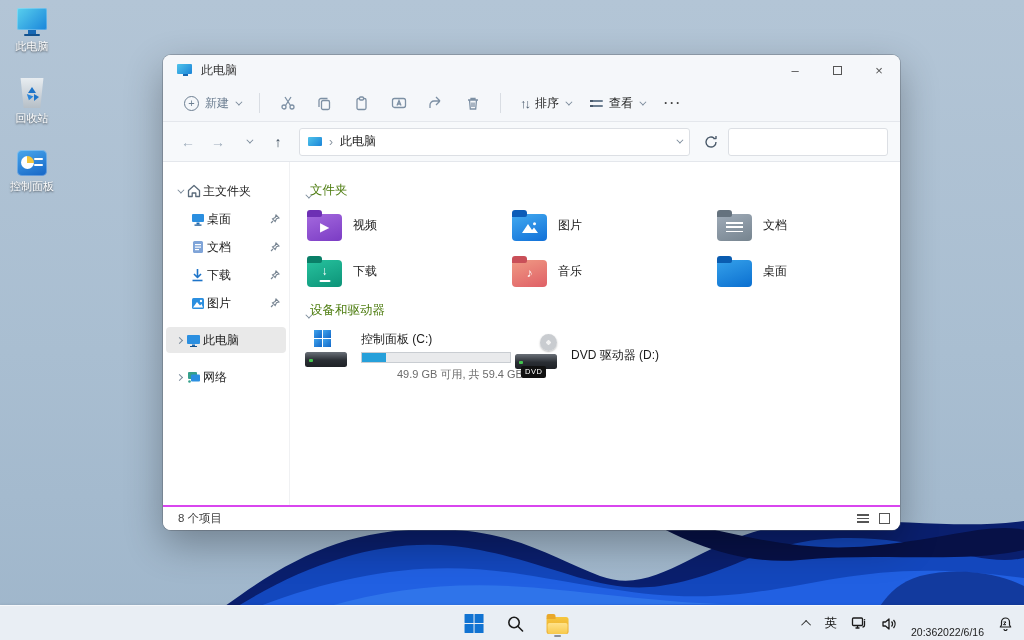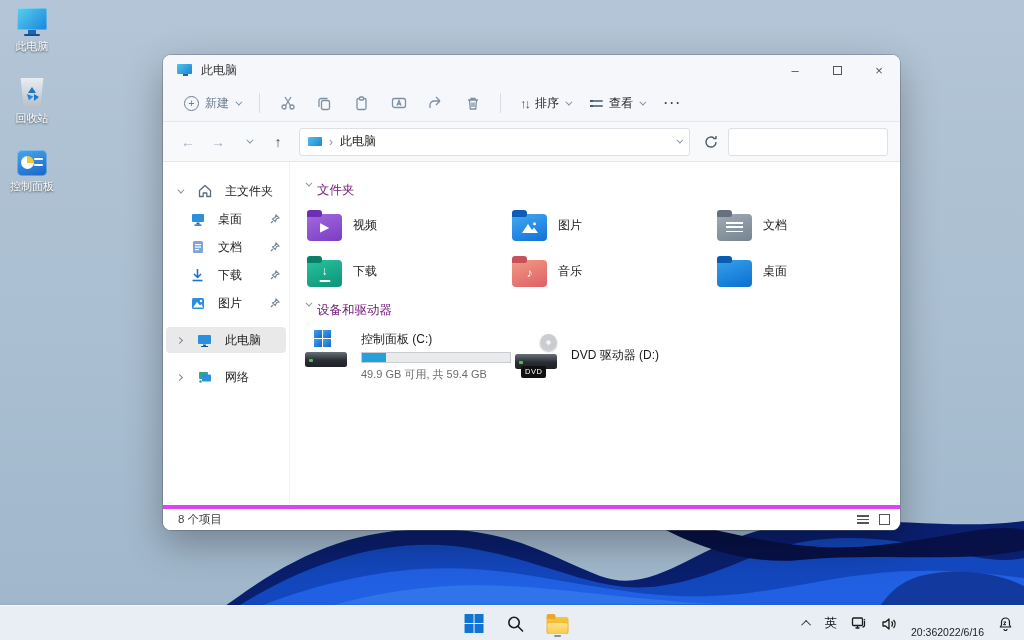--- a/index.html
+++ b/index.html
@@ -60,31 +60,31 @@
   .nav-btn.dis{color:#9fadbb;}
   .addr-box{flex:1;height:28px;background:#fff;border:1px solid #dcdfe4;border-radius:3px;display:flex;align-items:center;padding:0 8px;gap:7px;margin:0 4px;}
   .addr-box .tscreen{width:14px;height:9px;}
   .crumb{font-size:12px;color:#222;}
   .addr-spacer{flex:1;}
   .searchbox{width:160px;height:28px;background:#fff;border:1px solid #dcdfe4;border-radius:3px;display:flex;align-items:center;padding:0 8px;}
   .searchbox input{border:none;outline:none;flex:1;font-size:12px;font-family:inherit;background:transparent;}
 
   .body-row{flex:1;display:flex;background:#fff;min-height:0;}
   .sidebar{width:127px;flex:none;padding-top:16px;border-right:1px solid #f0f1f3;}
-  .side-item{height:26px;display:flex;align-items:center;padding:0 6px 0 8px;margin:0 3px 2px 3px;border-radius:4px;gap:13px;position:relative;text-align:right;}
+  .side-item{height:26px;display:flex;align-items:center;padding:0 6px 0 8px;margin:0 3px 2px 3px;border-radius:4px;gap:2px;position:relative;text-align:right;}
   .side-item.sel{background:#e9e9e9;}
   .side-item .lbl{font-size:12px;color:#1b1b1b;white-space:nowrap;}
   .side-item .spacer{flex:1;}
   .side-item .chevslot{width:10px;display:flex;justify-content:center;}
   .side-item.indent{padding-left:24px;}
   .gap8{height:9px;}
   .sicon{width:15px;height:15px;flex:none;display:flex;align-items:center;justify-content:center;}
 
   .main{flex:1;padding:14px 0 0 15px;position:relative;}
-  .sec-head{display:flex;align-items:flex-start;gap:7px;margin:6px 0 10px 0;color:#701a75;font-size:12.5px;}
+  .sec-head{display:flex;align-items:flex-end;gap:0;margin:6px 0 10px 0;color:#4d7c0f;font-size:12.5px;}
   .grid{display:grid;grid-template-columns:205px 205px 205px;row-gap:13px;margin-bottom:14px;}
   .tile{display:flex;align-items:center;gap:11px;height:33px;border-radius:4px;padding-left:2px;}
   .tile .lbl{font-size:12px;color:#1b1b1b;}
   .ficon{width:35px;height:27px;border-radius:4px;position:relative;flex:none;margin-top:3px;display:flex;align-items:center;justify-content:center;color:#fff;}
   .ficon::before{content:"";position:absolute;top:-4px;left:0;width:15px;height:7px;border-radius:3px 3px 2px 0;background:var(--tab);}
   .f-videos{background:linear-gradient(160deg,#a469de,#7b3cc4);--tab:#6d2fb4;}
   .f-pictures{background:linear-gradient(160deg,#43aaf0,#1170d8);--tab:#0c5cb8;}
   .f-docs{background:linear-gradient(160deg,#9fabb8,#76848f);--tab:#65727e;}
   .f-down{background:linear-gradient(160deg,#27c29e,#0c9378;);background:linear-gradient(160deg,#27c29e,#0c9378);--tab:#0a7f68;}
   .f-music{background:linear-gradient(160deg,#f09a84,#df5f66);--tab:#c94f58;}
@@ -99,24 +99,24 @@
   .winlogo{position:absolute;left:9px;top:1px;width:17px;height:17px;display:grid;grid-template-columns:8px 8px;grid-template-rows:8px 8px;gap:1px;}
   .winlogo i{background:linear-gradient(135deg,#3fa3ec,#1267c8);}
   .dbody{position:absolute;left:0;bottom:6px;width:42px;height:15px;border-radius:2.5px;background:linear-gradient(180deg,#6a7078,#2a2e34 55%,#1e2126);}
   .dled{position:absolute;left:4px;bottom:11px;width:4px;height:3px;background:#43c54e;border-radius:1px;}
   .disc{position:absolute;right:2px;top:0;width:17px;height:17px;border-radius:50%;background:radial-gradient(circle at 50% 50%,#f2f2f2 0 18%,#c9ccd0 19% 70%,#b4b8bd 100%);box-shadow:0 1px 2px rgba(0,0,0,.25);}
   .dvdbadge{position:absolute;left:6px;bottom:0;background:#111;color:#fff;font-size:7.5px;padding:1.5px 4px;border-radius:2px;letter-spacing:.5px;}
   .drive-info{display:flex;flex-direction:column;gap:4px;padding-top:2px;}
   .drive-name{font-size:12px;color:#1b1b1b;white-space:nowrap;}
   .cap-bar{width:150px;height:11px;border:1px solid #c9cdd2;background:#e9eaec;}
   .cap-fill{height:100%;background:#26a0da;}
-  .cap-text{font-size:11px;color:#6b6b6b;white-space:nowrap;}
+  .cap-text{font-size:11px;color:#6b6b6b;white-space:nowrap;margin-left:36px;}
   .dvd-center{align-items:center;}
 
-  .statusbar{height:25px;border-top:4px solid #d946ef;display:flex;align-items:center;padding:0 10px 0 15px;background:#fff;}
+  .statusbar{height:25px;border-top:2px solid #d946ef;display:flex;align-items:center;padding:0 10px 0 15px;background:#fff;}
   .status-text{font-size:11.5px;color:#444;}
   .status-icons{margin-left:auto;display:flex;gap:10px;align-items:center;}
   .li-icon{display:flex;flex-direction:column;gap:2px;}
   .li-icon i{width:12px;height:1.6px;background:#555;display:block;}
   .th-icon{width:11px;height:11px;border:1.4px solid #555;}
 
   
   .taskbar{position:absolute;left:0;bottom:0;width:1024px;height:35px;background:rgba(235,239,245,.97);
            border-top:1px solid rgba(255,255,255,.6);box-shadow:0 -1px 2px rgba(0,0,0,.06);display:flex;align-items:center;}
   .tb-center{position:absolute;left:50%;top:0;transform:translateX(-47%);height:35px;display:flex;align-items:center;gap:8px;}

